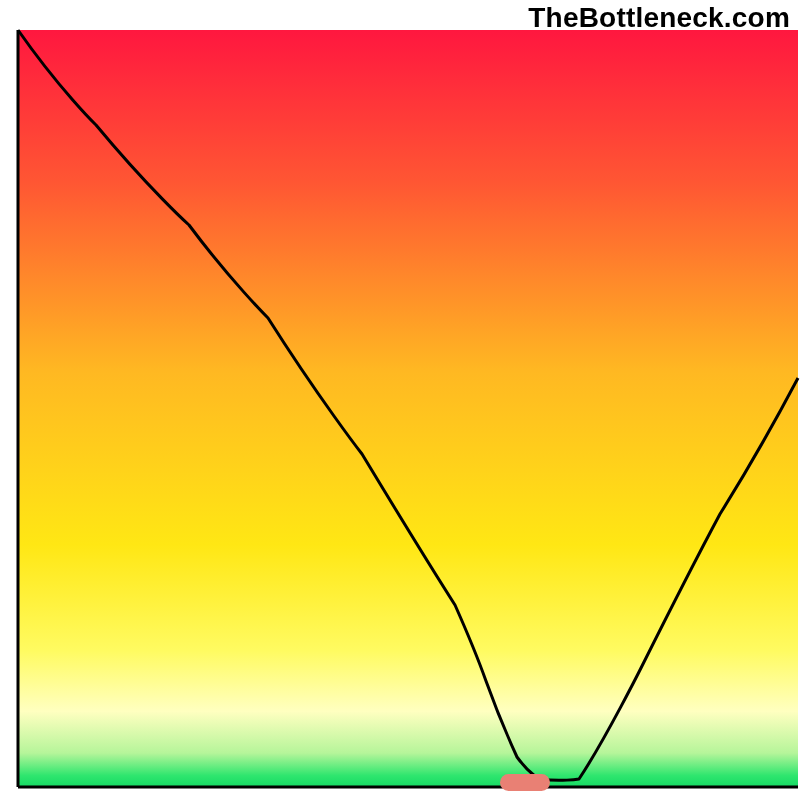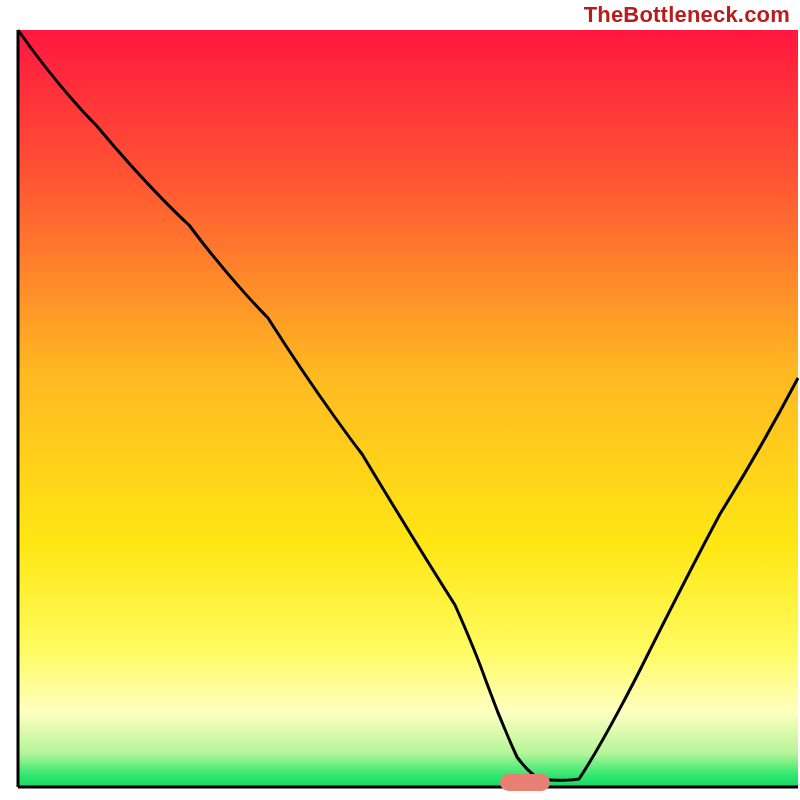--- a/index.html
+++ b/index.html
@@ -12,23 +12,23 @@
   }
   .stage {
     position: relative;
     width: 800px;
     height: 800px;
   }
   .watermark {
     position: absolute;
     top: 2px;
     right: 10px;
-    font-size: 22px;
+    font-size: 28px;
     font-weight: 600;
-    color: #b91c1c;
+    color: #000000;
     letter-spacing: 0.2px;
     user-select: none;
   }
   svg {
     position: absolute;
     left: 0;
     top: 0;
   }
 </style>
 </head>

